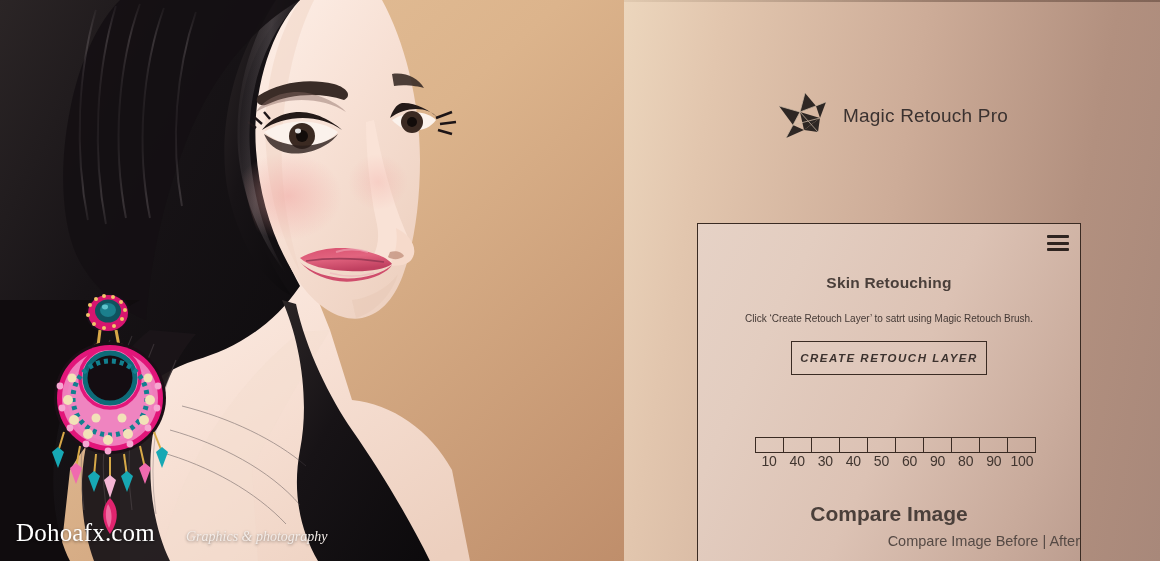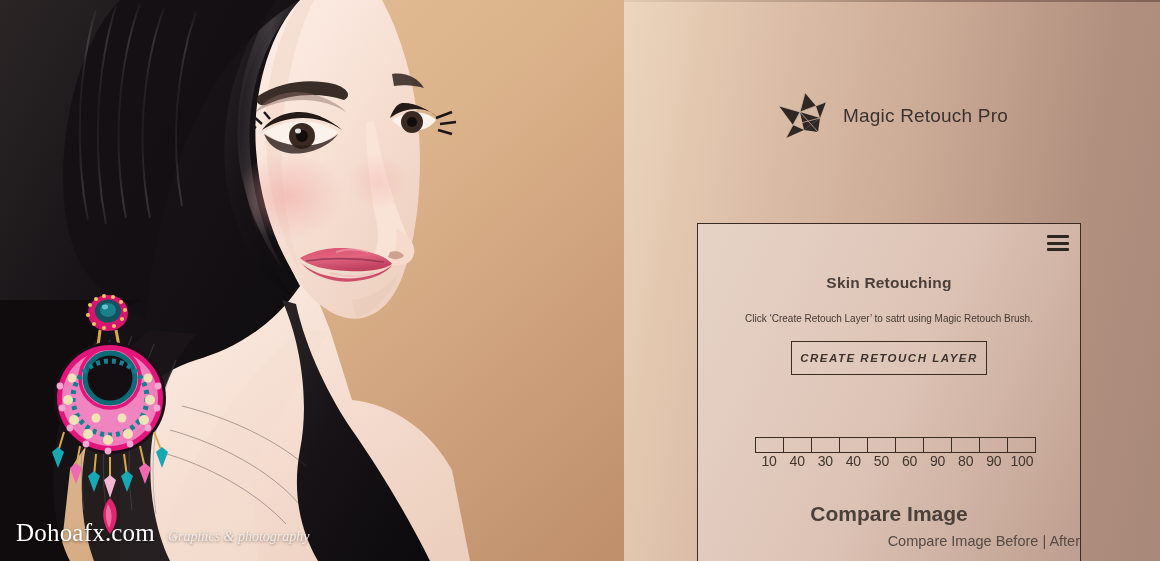--- a/index.html
+++ b/index.html
@@ -14,21 +14,21 @@
   .photo-pane {
     position:absolute; left:0; top:0; width:624px; height:561px;
     overflow:hidden;
     background:
       radial-gradient(120% 90% at 78% 18%, #e9c9a3 0%, #dcb48c 45%, #c89a75 78%, #bd8c68 100%);
   }
   .photo-svg { position:absolute; inset:0; width:624px; height:561px; display:block; }
 
   .watermark {
     position:absolute; left:16px; bottom:14px; z-index:6;
-    display:flex; align-items:baseline; gap:13px;
+    display:flex; align-items:baseline; gap:31px;
     text-shadow:0 1px 3px rgba(0,0,0,.45);
     pointer-events:none;
   }
   .wm-main {
     font-family:"Liberation Serif", serif;
     font-size:25px; color:#fff; letter-spacing:.2px;
   }
   .wm-sub {
     font-family:"Liberation Serif", serif;
     font-size:14px; font-style:italic; color:#f3ece8;

